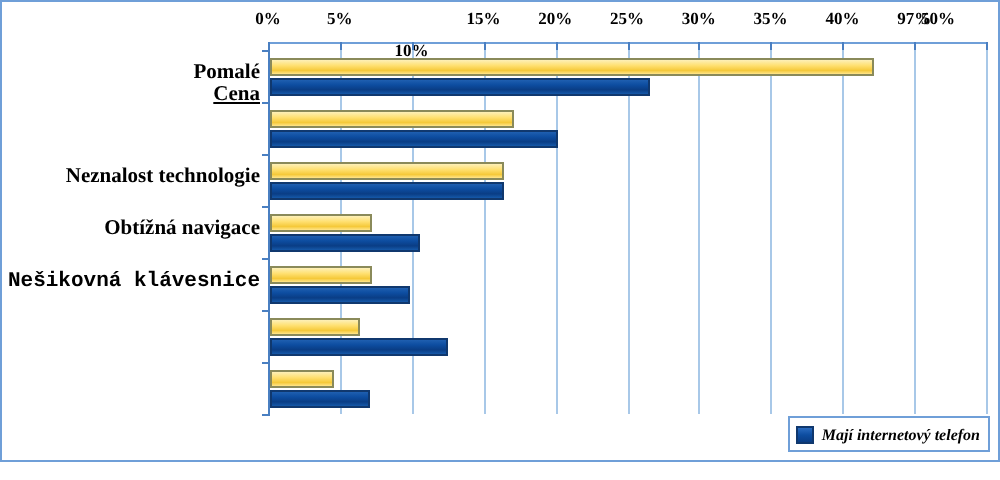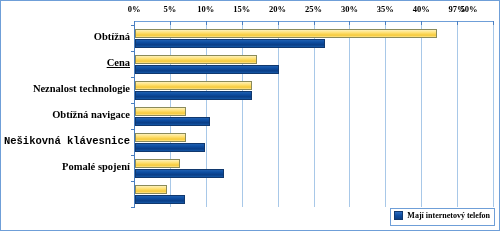--- a/index.html
+++ b/index.html
@@ -106,23 +106,24 @@
   
   .legend {
     position: absolute;
     border: 1px solid #6f9fd8;
     background: #ffffff;
     padding: 2px 4px 3px 3px;
     box-sizing: border-box;
   }
   .legend-item {
     display: flex;
-    align-items: flex-start;
+    align-items: flex-end;
     height: 11px;
     margin: 0;
+    font-style: italic;
   }
   .legend-swatch {
     width: 9px;
     height: 9px;
     box-sizing: border-box;
     margin-right: 4px;
     flex: 0 0 auto;
   }
   .legend-swatch.blue {
     border: 1px solid #10386e;
@@ -141,21 +142,21 @@
   }
 </style>
 </head>
 <body>
 
 <div class="chart-frame">
 
   <div class="tick-labels">
       <div class="tick-label" style="left: 133px;">0%</div>
       <div class="tick-label" style="left: 168.9px;">5%</div>
-      <div class="tick-label" style="left: 204.8px;">10%</div>
+      <div class="tick-label" style="left: 204.8px; margin-top: 16px;">10%</div>
       <div class="tick-label" style="left: 240.7px;">15%</div>
       <div class="tick-label" style="left: 276.6px;">20%</div>
       <div class="tick-label" style="left: 312.5px;">25%</div>
       <div class="tick-label" style="left: 348.4px;">30%</div>
       <div class="tick-label" style="left: 384.3px;">35%</div>
       <div class="tick-label" style="left: 420.2px;">40%</div>
       <div class="tick-label" style="left: 456.1px;">97%</div>
       <div class="tick-label" style="left: 468px;">50%</div>
     </div>
 
@@ -187,40 +188,39 @@
     <div class="tick" style="left: 204.8px;"></div>
     <div class="tick" style="left: 240.7px;"></div>
     <div class="tick" style="left: 276.6px;"></div>
     <div class="tick" style="left: 312.5px;"></div>
     <div class="tick" style="left: 348.4px;"></div>
     <div class="tick" style="left: 384.3px;"></div>
     <div class="tick" style="left: 420.2px;"></div>
     <div class="tick" style="left: 456.1px;"></div>
     <div class="tick" style="left: 492px;"></div>
     <div class="row-tick" style="top: 24px;"></div>
-    <div class="cat-label-box" style="top: 30px;">Obtížná</div>
+    <div class="cat-label-box" style="top: 30px;">Pomalé</div>
     <div class="bar yellow" title="Nezájem: 42%" style="top: 27.5px; height: 9px; width: 301.56px;"></div>
     <div class="bar blue" title="Nezájem: 26.5%" style="top: 37.5px; height: 9px; width: 190.27px;"></div>
     <div class="row-tick" style="top: 50px;"></div>
-    <div class="cat-label-box" style="top: 56px; text-decoration: underline;">Cena</div>
+    <div class="cat-label-box" style="top: 41px; text-decoration: underline;">Cena</div>
     <div class="bar yellow" title="Cena: 17%" style="top: 53.5px; height: 9px; width: 122.06px;"></div>
     <div class="bar blue" title="Cena: 20%" style="top: 63.5px; height: 9px; width: 143.6px;"></div>
     <div class="row-tick" style="top: 76px;"></div>
     <div class="cat-label-box" style="top: 82px;">Neznalost technologie</div>
     <div class="bar yellow" title="Neznalost technologie: 16.3%" style="top: 79.5px; height: 9px; width: 117.034px;"></div>
     <div class="bar blue" title="Neznalost technologie: 16.3%" style="top: 89.5px; height: 9px; width: 117.034px;"></div>
     <div class="row-tick" style="top: 102px;"></div>
     <div class="cat-label-box" style="top: 108px;">Obtížná navigace</div>
     <div class="bar yellow" title="Obtížná navigace: 7.1%" style="top: 105.5px; height: 9px; width: 50.978px;"></div>
     <div class="bar blue" title="Obtížná navigace: 10.4%" style="top: 115.5px; height: 9px; width: 74.672px;"></div>
     <div class="row-tick" style="top: 128px;"></div>
     <div class="cat-label-box" style="top: 134px; font-family: Liberation Mono, monospace;">Nešikovná klávesnice</div>
     <div class="bar yellow" title="Nešikovná klávesnice: 7.1%" style="top: 131.5px; height: 9px; width: 50.978px;"></div>
     <div class="bar blue" title="Nešikovná klávesnice: 9.7%" style="top: 141.5px; height: 9px; width: 69.646px;"></div>
     <div class="row-tick" style="top: 154px;"></div>
-    <div class="cat-label-box" style="top: 160px;">Pomalé spojení</div>
     <div class="bar yellow" title="Pomalé spojení: 6.3%" style="top: 157.5px; height: 9px; width: 45.234px;"></div>
     <div class="bar blue" title="Pomalé spojení: 12.4%" style="top: 167.5px; height: 9px; width: 89.032px;"></div>
     <div class="row-tick" style="top: 180px;"></div>
     <div class="bar yellow" title="Zabezpečení: 4.5%" style="top: 183.5px; height: 9px; width: 32.31px;"></div>
     <div class="bar blue" title="Zabezpečení: 7%" style="top: 193.5px; height: 9px; width: 50.26px;"></div>
     <div class="row-tick" style="top: 206px;"></div>
   </div>
 
 </body></html>

